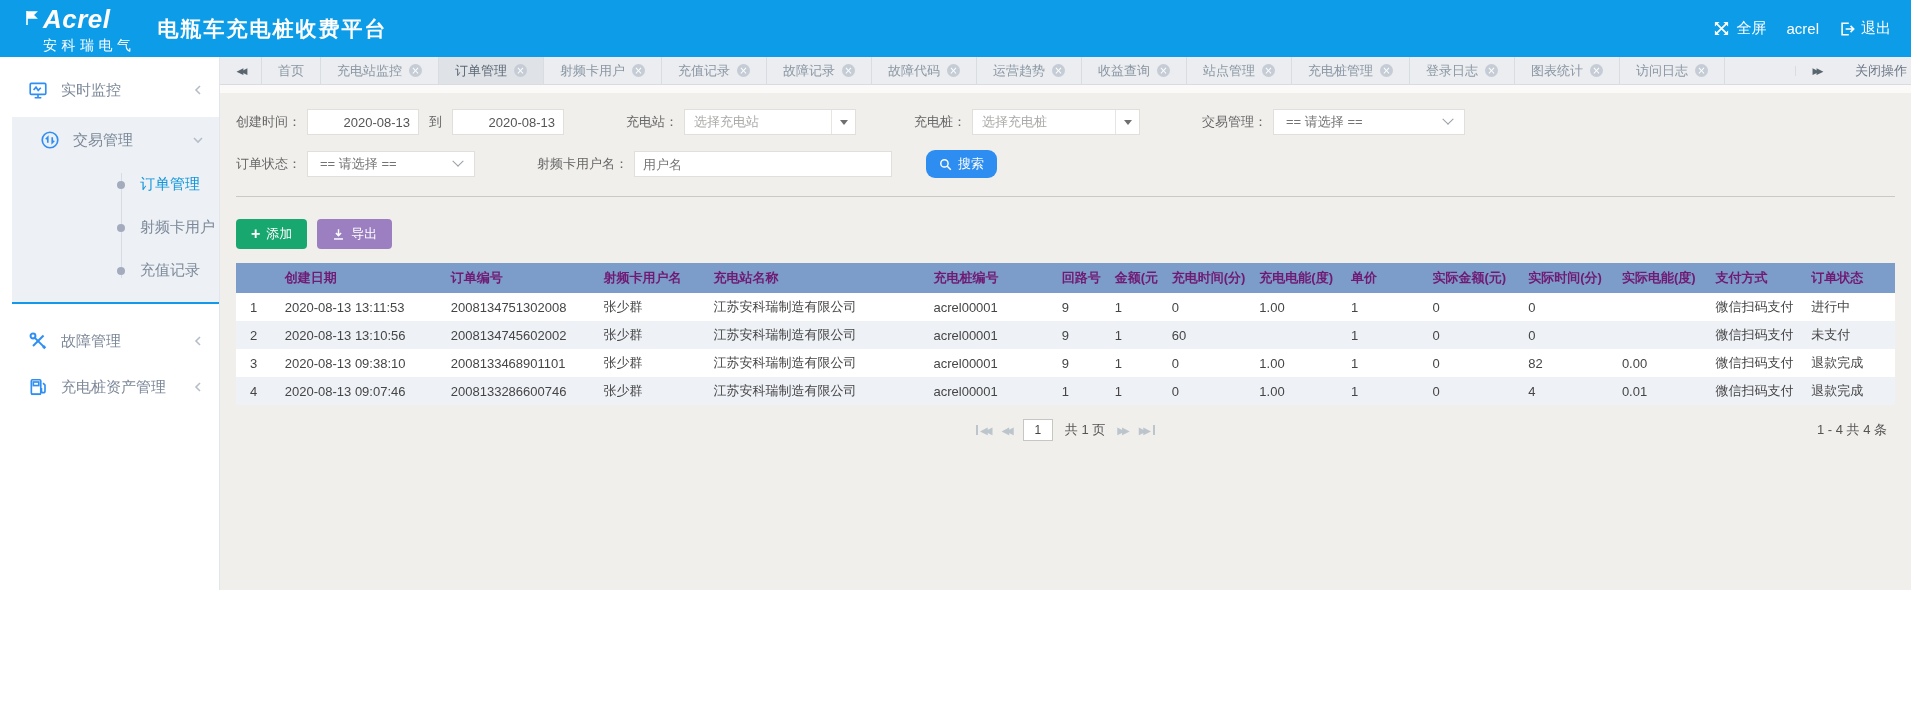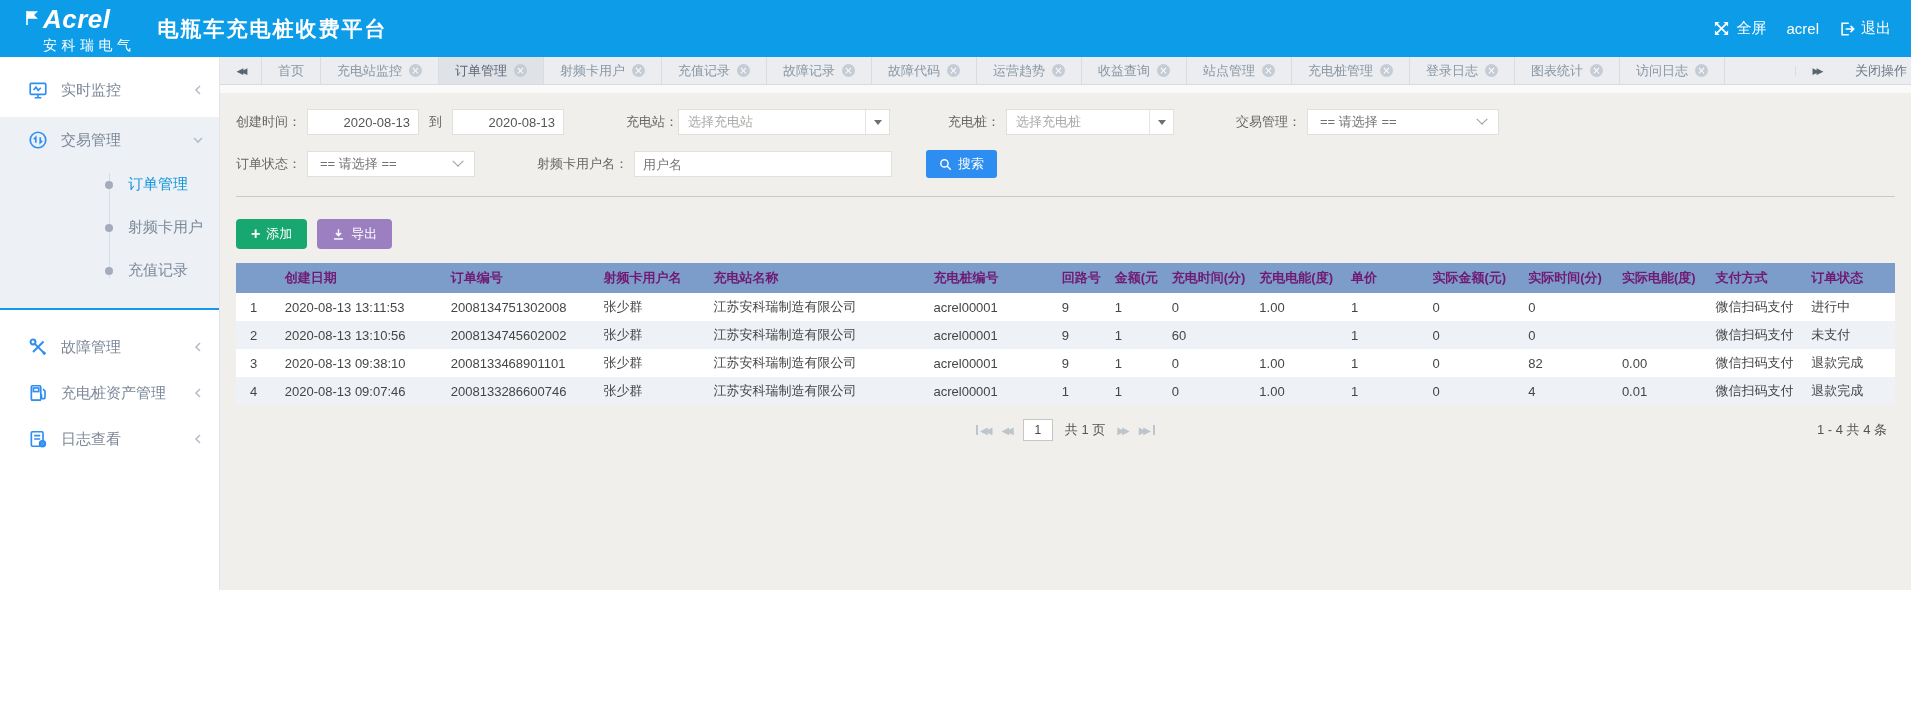--- a/index.html
+++ b/index.html
@@ -19,21 +19,21 @@
   .hr-item { display:flex; align-items:center; gap:6px; cursor:pointer; }
 
   
   .main { display:flex; height:533px; }
 
   
   .sidebar { width:220px; background:#fff; border-right:1px solid #e2e5e9; flex-shrink:0; padding-top:10px; }
   .side-item { height:46px; display:flex; align-items:center; padding:0 16px 0 28px; cursor:pointer; }
   .side-item .s-label { font-size:15px; color:#7c8898; margin-left:13px; flex:1; }
   .side-chev { width:10px; height:10px; }
-  .side-group { background:#edf1f6; border-bottom:2px solid #1398ec; padding-bottom:16px; margin-top:4px; }
+  .side-group { background:#edf1f6; border-bottom:2px solid #1398ec; padding-bottom:10px; margin-top:4px;margin-left:12px; }
   .submenu { position:relative; padding-left:0; }
   .submenu::before { content:""; position:absolute; left:109px; top:10px; bottom:14px; width:1px; background:#d7dbe3; }
   .sub-item { height:43px; display:flex; align-items:center; padding-left:105px; position:relative; cursor:pointer; }
   .sub-bullet { width:8px; height:8px; border-radius:50%; background:#a4abbd; position:absolute; left:105px; }
   .sub-label { font-size:15px; color:#7c8898; margin-left:23px; }
   .sub-item.active .sub-label { color:#1296db; }
 
   
   .content { flex:1; background:#fbfaf9; display:flex; flex-direction:column; overflow:hidden; }
 
@@ -65,21 +65,21 @@
   .combo-arrow { width:24px; border-left:1px solid #e6e5e1; display:flex; align-items:center; justify-content:center; }
   .combo-arrow::after { content:""; width:0; height:0; border-left:4px solid transparent; border-right:4px solid transparent;
     border-top:5px solid #6f6f6d; }
   .sel { display:inline-flex; align-items:center; justify-content:space-between; background:#fff; border:1px solid #e0dfdb;
     height:26px; padding:0 12px; cursor:pointer; }
   .sel-text { font-size:13px; color:#737373; }
   .sel-chev { width:8px; height:8px; border-right:1.5px solid #9aa0a8; border-bottom:1.5px solid #9aa0a8;
     transform:rotate(45deg) translate(-2px,-2px); margin-left:14px; }
   .btn { display:inline-flex; align-items:center; gap:6px; border:none; border-radius:3px; color:#fff;
     font-size:13px; cursor:pointer; font-family:inherit; }
-  .btn-search { background:#2e8df0; height:28px; padding:0 13px; margin-left:34px; }
+  .btn-search { background:#2e8df0; height:28px; padding:0 13px; margin-left:34px;border-radius:9px; }
   .divider { border-bottom:1px solid #c9c9c7; margin-top:18px; }
   .toolbar { margin-top:22px; display:flex; gap:10px; }
   .btn-add { background:#18a86f; height:30px; padding:0 15px; border-radius:4px; }
   .btn-export { background:#9b7fc0; height:30px; padding:0 15px; border-radius:4px; }
   .plus-glyph { font-size:16px; font-weight:bold; line-height:1; }
 
   
   .order-table { width:100%; border-collapse:collapse; table-layout:fixed; margin-top:14px; }
   .order-table th { background:#7c9cc9; color:#701a75; font-size:13px; font-weight:bold; height:30px;
     text-align:left; padding:0 6px; white-space:nowrap; overflow:hidden; }
@@ -239,37 +239,20 @@
             </svg>
         </span>
         <span class="s-label">充电桩资产管理</span>
         <span class="side-chev">
           <svg width="10" height="10" viewBox="0 0 10 10" fill="none" stroke="#b6bdc9" stroke-width="1.6">
               <path d="M7 1L3 5l4 4"></path>
             </svg>
         </span>
       </div>
 
-      <div class="side-item">
-        <span>
-          <svg width="20" height="20" viewBox="0 0 18 18" fill="none" stroke="#2f8ef2" stroke-width="1.5">
-              <rect x="3" y="2.5" width="10.5" height="13" rx="1"></rect>
-              <path d="M5.5 6h5.5M5.5 9h5.5"></path>
-              <circle cx="13" cy="13.2" r="2.6" fill="#fff"></circle>
-              <circle cx="13" cy="13.2" r="1.9"></circle>
-              <circle cx="13" cy="13.2" r="0.5" fill="#2f8ef2"></circle>
-            </svg>
-        </span>
-        <span class="s-label">日志查看</span>
-        <span class="side-chev">
-          <svg width="10" height="10" viewBox="0 0 10 10" fill="none" stroke="#b6bdc9" stroke-width="1.6">
-              <path d="M7 1L3 5l4 4"></path>
-            </svg>
-        </span>
-      </div>
 
     </div>
 
     <div class="content">
 
       <div class="tabbar">
         <div class="tab-scroll">◀◀</div>
         <div class="tab-list">
             <div class="tab">
               <span>首页</span>
@@ -336,21 +319,21 @@
 
       <div class="panel">
 
         <div class="filter-row">
           <span class="f-label">创建时间：</span>
           <input class="text-input date-input" style="margin-left: 6px;" value="2020-08-13">
           <span class="to-label">到</span>
           <input class="text-input date-input" value="2020-08-13" style="">
 
           <span class="f-label" style="margin-left:62px">充电站：</span>
-          <span class="combo" style="width:212px;">
+          <span class="combo" style="width:172px;margin-left:6px">
             <span class="combo-text">选择充电站</span>
             <span class="combo-arrow"></span>
           </span>
 
           <span class="f-label" style="margin-left:58px">充电桩：</span>
           <span class="combo" style="width:168px;margin-left:6px">
             <span class="combo-text">选择充电桩</span>
             <span class="combo-arrow"></span>
           </span>
 

